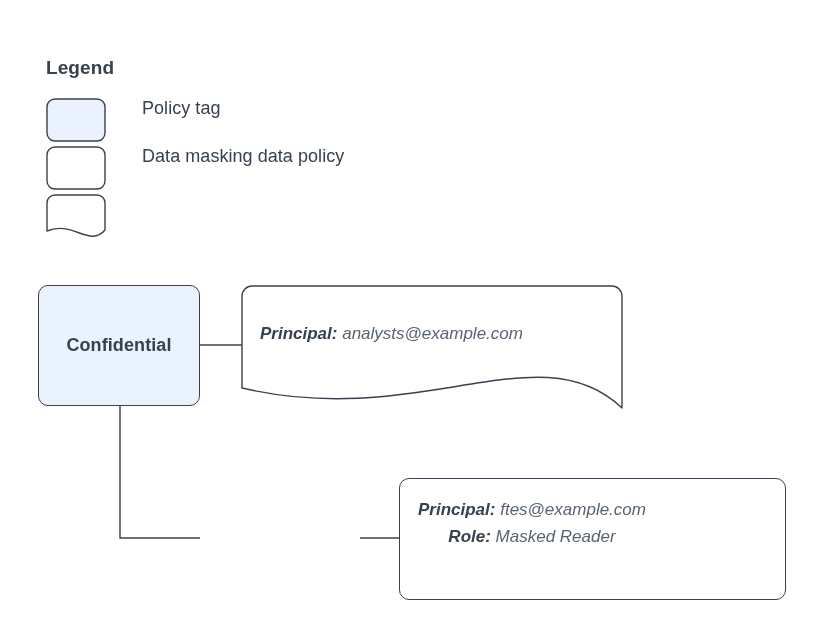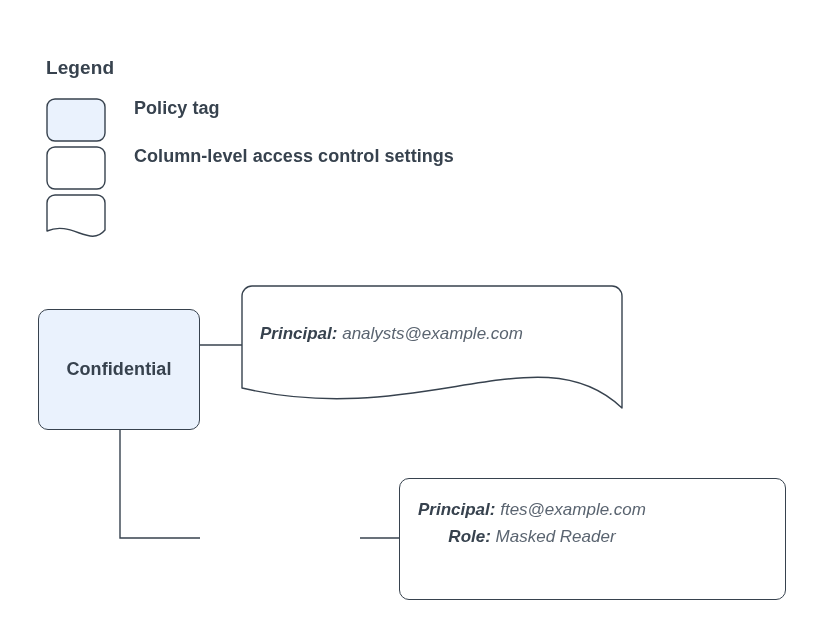--- a/index.html
+++ b/index.html
@@ -44,47 +44,46 @@
     letter-spacing: 0.1px;
     margin: 0 0 8px 0;
     line-height: 20px;
   }
   .legend-row {
     position: relative;
     height: 48px;
   }
   .legend-label {
     position: absolute;
-    left: 88px;
+    left: 96px;
     top: 0;
     height: 44px;
     display: flex;
     align-items: center;
     font-size: 18px;
-    font-weight: bold;
+    font-weight: normal;
     color: #37424e;
     white-space: nowrap;
     letter-spacing: 0.05px;
   }
 
   
   .node {
     position: absolute;
     box-sizing: border-box;
     border: 1.4px solid #37424e;
     border-radius: 10px;
     background: #eaf2fd;
     display: flex;
     align-items: center;
     justify-content: center;
     font-size: 18px;
     font-weight: bold;
     color: #37424e;
     letter-spacing: 0.1px;
-    margin-top: 24px;
   }
   #node-confidential {
     left: 38px;
     top: 285px;
     width: 162px;
     height: 121px;
   }
   #node-financial {
     left: 200px;
     top: 479px;
@@ -152,24 +151,24 @@
              C 540,330 420,430 242,388 Z" fill="#ffffff" stroke="#37424e" stroke-width="1.4" stroke-linejoin="round"></path>
   </svg>
 
   <div class="legend">
     <div class="legend-title">Legend</div>
 
     <div class="legend-row">
       <div class="legend-label">Policy tag</div>
     </div>
 
+    <div class="legend-row">
+      <div class="legend-label">Data masking data policy</div>
+    </div>
 
-    <div class="legend-row">
-      <div class="legend-label">Column-level access control settings</div>
-    </div>
   </div>
 
   <div class="node" id="node-confidential">
     <span>Confidential</span>
   </div>
 
 
   <div class="card-text" id="card-fgr-text">
     <div>
       <span class="k">Principal:</span>

